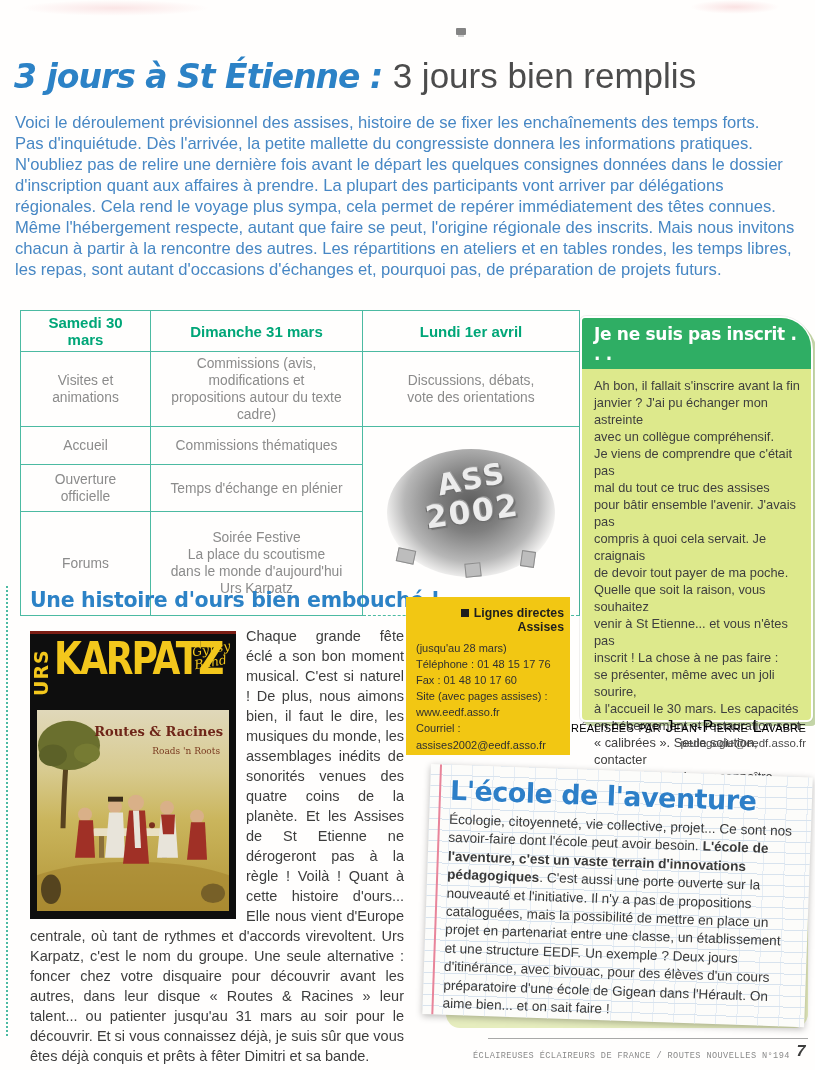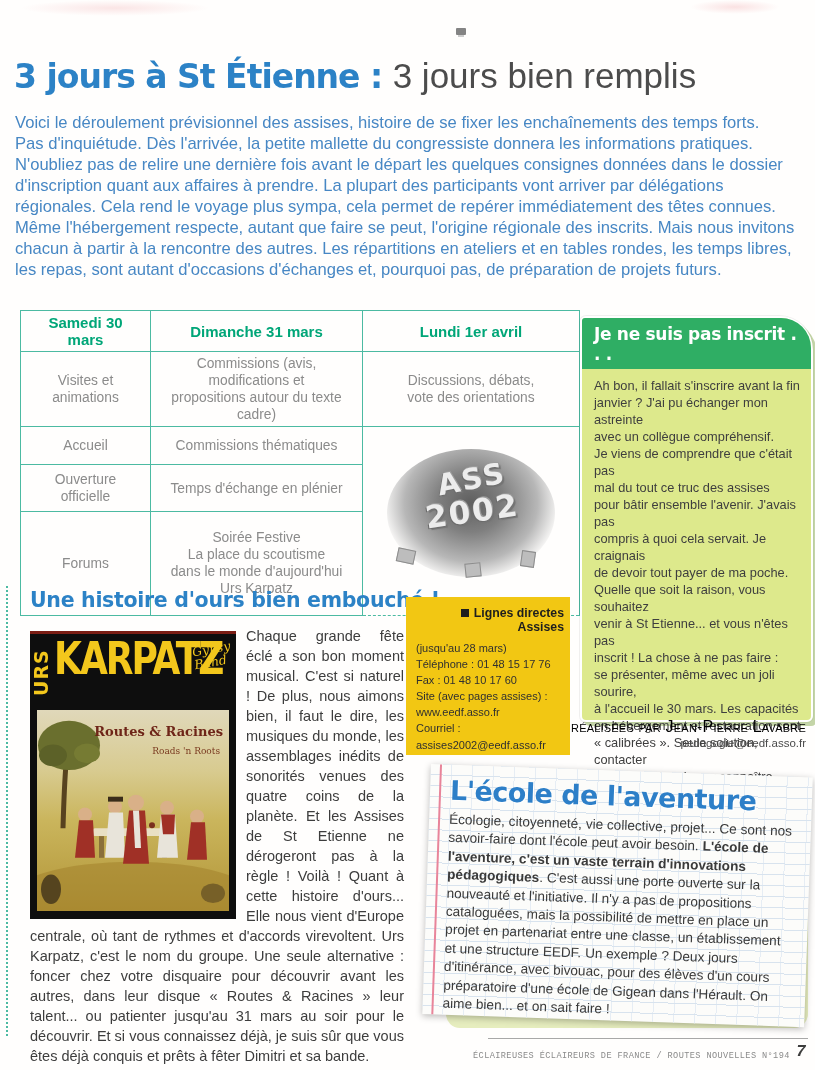--- a/index.html
+++ b/index.html
@@ -7,21 +7,21 @@
         font-family:"Liberation Sans",sans-serif;margin:0 auto;}
 
   
   .pink-smudge{position:absolute;pointer-events:none;}
   .smudge{position:absolute;left:456px;top:28px;width:10px;height:7px;background:#6f6f6f;
           border-radius:1px;box-shadow:0 4px 0 -2px #c4c4c4;opacity:.85;}
 
   
   .headline{position:absolute;left:14px;top:56px;white-space:nowrap;}
   .headline .t-blue{color:var(--c-title);font-family:"DejaVu Sans",sans-serif;font-weight:bold;
-                    font-size:33px;letter-spacing:-1px;}
+                    font-size:33px;letter-spacing:-1px;font-style:italic;}
   .headline .t-rest{color:#4c4c4c;font-size:35px;font-weight:400;letter-spacing:0;}
 
   
   .intro{position:absolute;left:15px;top:112px;width:788px;font-size:16.6px;line-height:21px;
          color:var(--c-intro);white-space:pre-line;}
 
   
   table.sched{position:absolute;left:20px;top:310px;border-collapse:collapse;table-layout:fixed;}
   .sched th,.sched td{border:1.6px solid var(--c-teal);text-align:center;vertical-align:middle;
          padding:3px 16px;}

